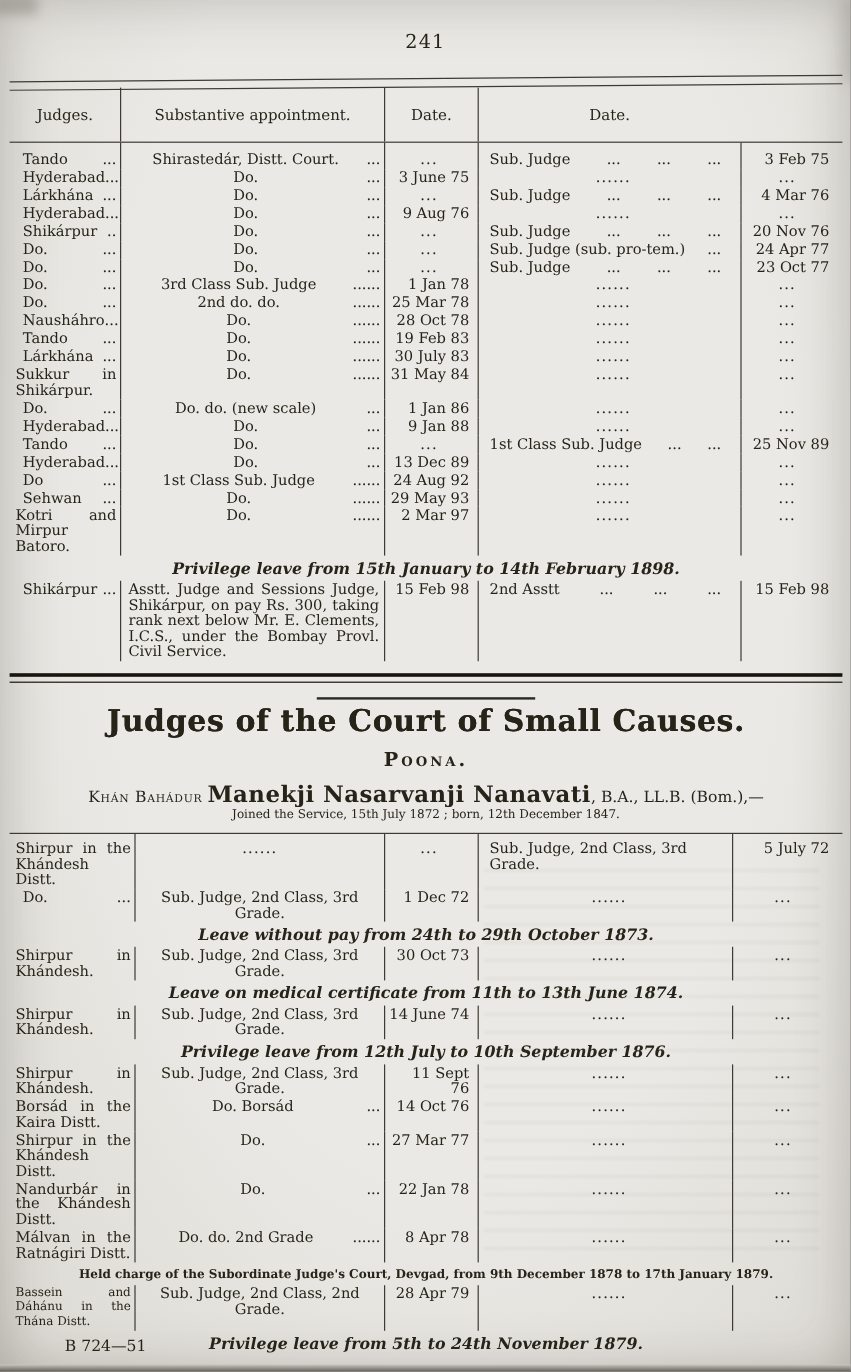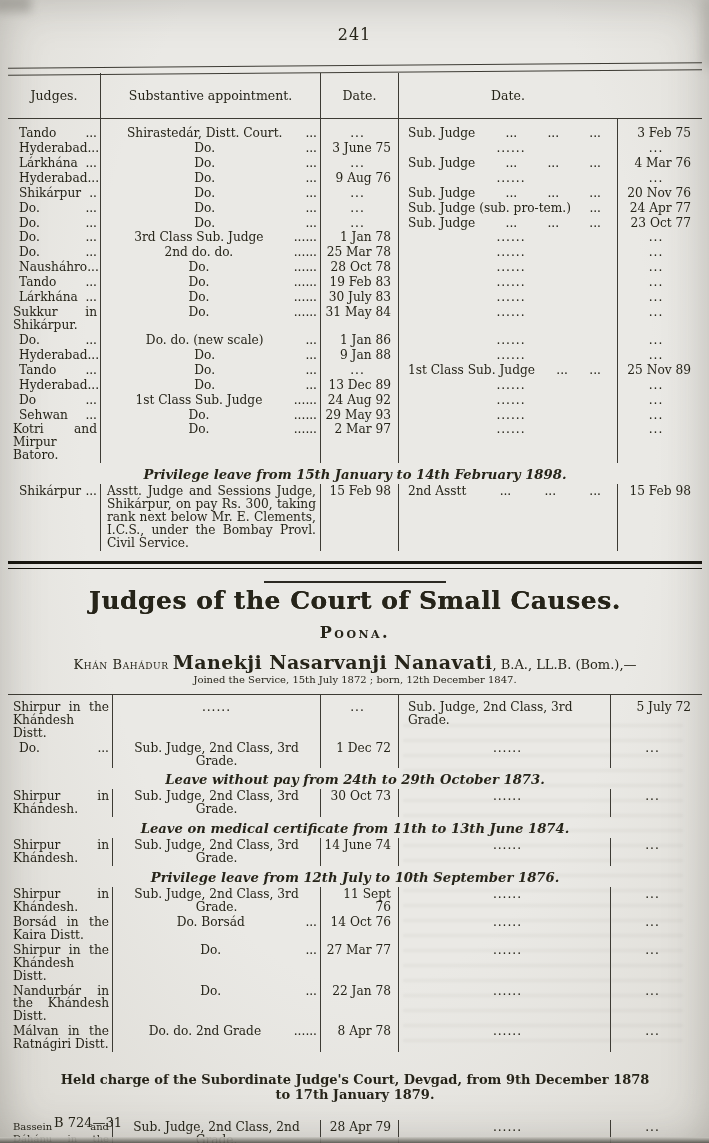--- a/index.html
+++ b/index.html
@@ -31,21 +31,21 @@
   .appt{text-align:center;}
   .appt.leaders .main{flex:1;text-align:center;}
   .appt.long{text-align:justify;padding-left:6px;padding-right:4px;}
   .offg{padding-left:9px;}
   .offg.leaders{padding-right:16px;}
   .date{text-align:right;padding-right:7px;}
   .date2{text-align:right;padding-right:11px;}
   .dots-only{letter-spacing:1px;}
   .date.dots-only,.date2.dots-only,.appt.dots-only,.offg.dots-only{text-align:center;}
   .note-row{text-align:center;font-size:13.2px;font-weight:700;font-style:italic;padding:4px 0 2px;}
-  .note-row.roman{font-style:normal;font-size:13px;max-width:600px;margin:16px auto;}
+  .note-row.roman{font-style:normal;font-size:10px;max-width:600px;margin:1px auto;}
   
   .heavy-rule{margin-top:10px;height:4px;border-top:3px solid #17150e;border-bottom:1px solid #17150e;}
   .short-rule{width:182px;margin:12px auto 2px;border-top:2px solid #2c2a23;}
   .section-title{margin:3px 0 0;text-align:center;font-size:25px;font-weight:700;letter-spacing:.5px;text-shadow:0 0 .5px #262419;}
   .place{text-align:center;font-variant:small-caps;font-size:16px;letter-spacing:2.5px;margin-top:8px;font-weight:600;}
   .officer{text-align:center;font-size:13px;margin-top:9px;}
   .officer .sc{font-variant:small-caps;letter-spacing:.6px;}
   .officer .name{font-weight:700;font-size:19px;letter-spacing:.4px;}
   .bio{text-align:center;font-size:10px;margin-top:1px;}
   .thin-rule{margin-top:9px;border-top:1.2px solid #3d3b34;}
@@ -490,15 +490,15 @@
             <div class="cell appt">Sub. Judge, 2nd Class, 2nd Grade.</div>
             <div class="cell date">28 Apr 79</div>
             <div class="cell offg dots-only">......</div>
             <div class="cell date2 dots-only">...</div>
           </div>
           <div class="note-row">Privilege leave from 5th to 24th November 1879.</div>
         </div>
     </div>
   </div>
 
-  <div class="footer">B 724—31</div>
+  <div class="footer">B 724—51</div>
   <div class="bottom-strip"></div>
 </div>
 
 </body></html>

